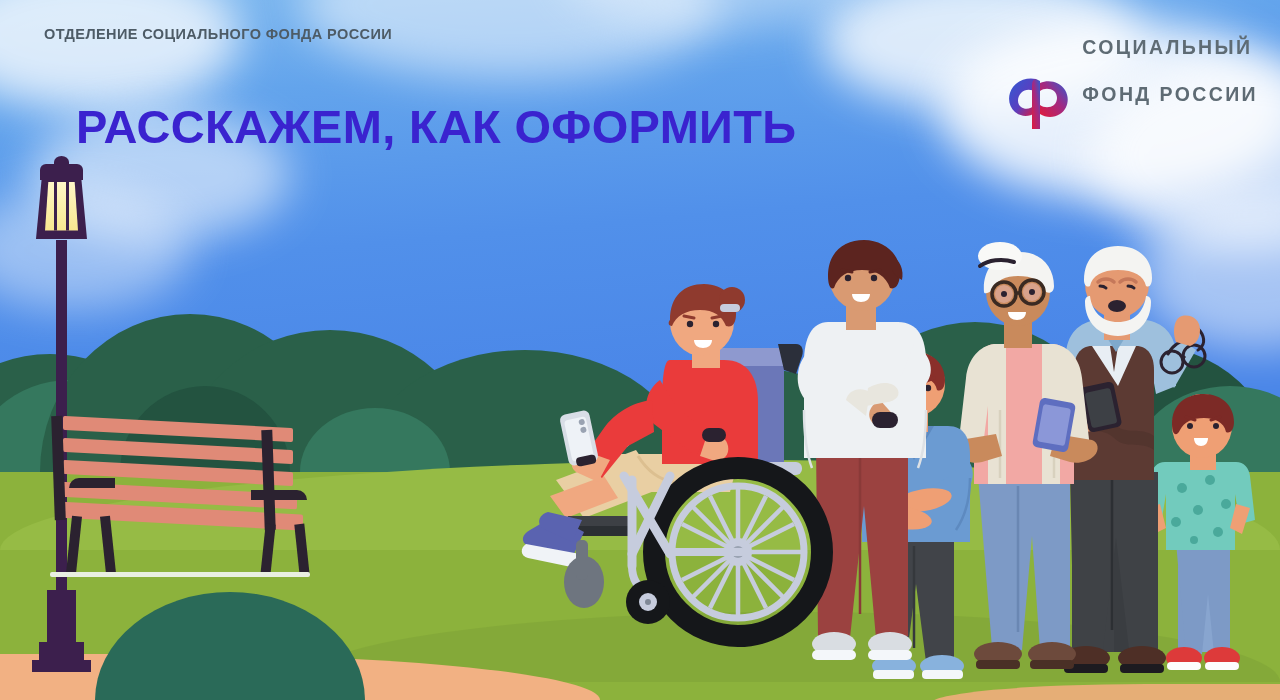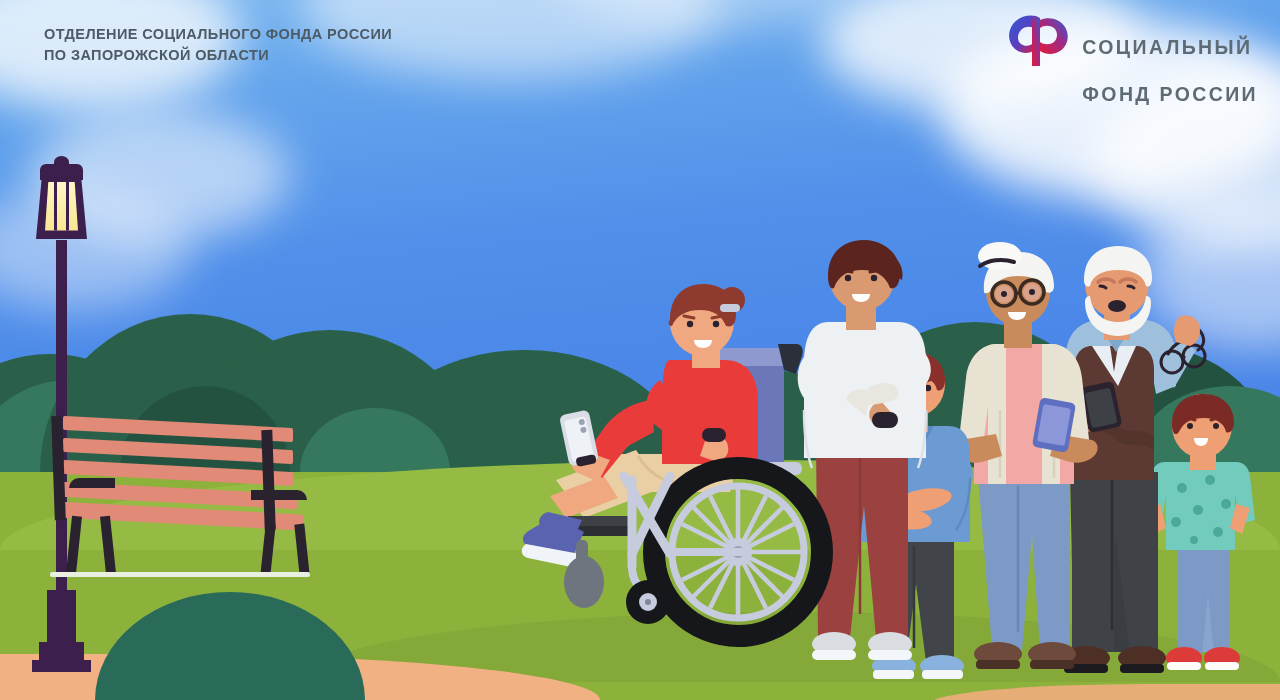--- a/index.html
+++ b/index.html
@@ -72,21 +72,21 @@
   .bench-leg{position:absolute;background:#2b2230;}
   .bench-arm{position:absolute;background:#2b2230;}
   .bench-ground{position:absolute;left:-5px;top:152px;width:260px;height:5px;background:#e9efe1;border-radius:2px;}
 
   
   .org{
     position:absolute;left:44px;top:24px;width:520px;
     font-size:14.5px;font-weight:700;line-height:1.42;letter-spacing:.4px;
     color:#4d5b66;text-transform:uppercase;
   }
-  .brand{position:absolute;right:22px;top:12px;display:flex;align-items:flex-start;gap:14px;}
+  .brand{position:absolute;right:22px;top:12px;display:flex;align-items:flex-end;gap:14px;}
   .brand-mark{width:62px;height:56px;flex:0 0 auto;}
   .brand-text{
     font-size:19.5px;font-weight:700;line-height:1.22;letter-spacing:2.4px;
     color:#5e6b74;text-transform:uppercase;white-space:pre-line;
   }
 
   
   .headline{
     position:absolute;left:76px;top:97px;width:900px;
     font-size:47px;font-weight:800;line-height:1.26;letter-spacing:.3px;
@@ -374,21 +374,20 @@
       <circle cx="128" cy="272" r="3" fill="#7f8896"></circle>
 
       <ellipse cx="64" cy="252" rx="20" ry="26" fill="#6e757f"></ellipse>
       <rect x="56" y="210" width="12" height="40" rx="5" fill="#6e757f"></rect>
     </svg>
 
   </div>
 
   <div class="org">
     <div>ОТДЕЛЕНИЕ СОЦИАЛЬНОГО ФОНДА РОССИИ</div>
-    <div>ПО ЗАПОРОЖСКОЙ ОБЛАСТИ</div>
   </div>
 
   <div class="brand">
     <svg class="brand-mark" viewBox="0 0 62 56">
       <defs>
         <linearGradient id="g1" x1="0" y1="0" x2="1" y2="1">
           <stop offset="0%" stop-color="#2f5bd4"></stop>
             <stop offset="55%" stop-color="#5a3fc0"></stop>
             <stop offset="100%" stop-color="#e01b3c"></stop>
         </linearGradient>
@@ -402,15 +401,16 @@
       <path d="M30 4l4 2v48h-8V12c0-5 1-8 4-8z" fill="url(#g2)"></path>
       <path d="M34 8c9-4 20-1 25 7 5 8 3 19-5 24-6 4-14 4-20 0v-9c4 3 10 3 14 0 4-4 4-10 0-14-4-3-10-3-14 0z" fill="url(#g2)"></path>
     </svg>
     <div class="brand-text">
       <div>СОЦИАЛЬНЫЙ</div>
       <div>ФОНД РОССИИ</div>
     </div>
   </div>
 
   <div class="headline">
+    <div>РАССКАЖЕМ, КАК ОФОРМИТЬ</div>
   </div>
 
 </div>
 
 </body></html>

